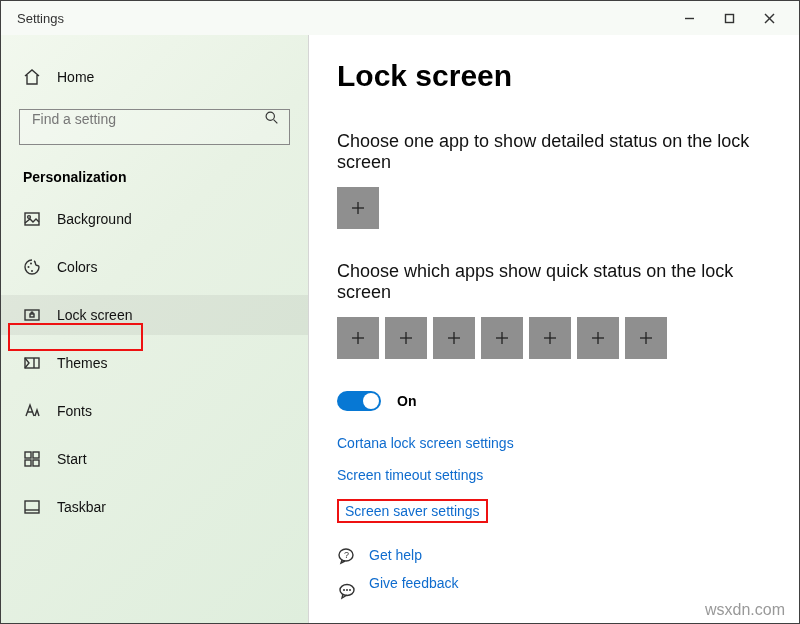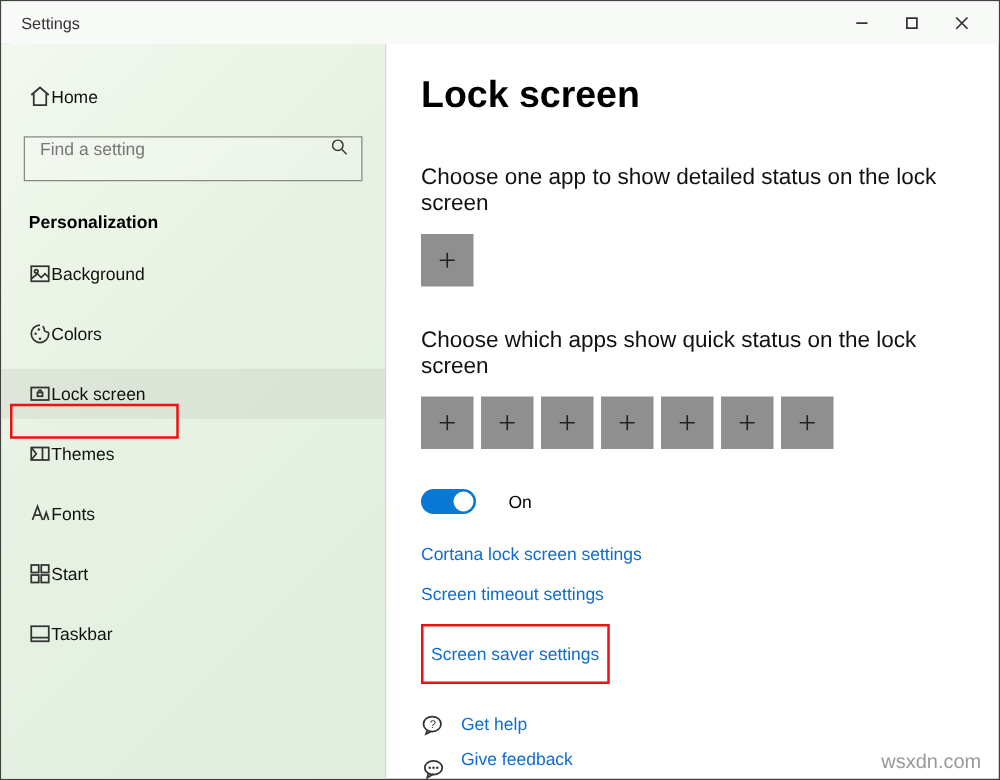--- a/index.html
+++ b/index.html
@@ -6,43 +6,43 @@
   html, body { margin: 0; padding: 0; font-family: "Segoe UI", Arial, sans-serif; font-size: 14px; color: #000; }
   .window { width: 800px; height: 624px; border: 1px solid #404040; background: #fff; position: relative; display: flex; flex-direction: column; overflow: hidden; }
   .bg-stripe { position: absolute; left: 0; top: 0; bottom: 0; width: 8px; background: linear-gradient(#b7d6b0, #c8e0c8); }
   .titlebar { height: 34px; display: flex; align-items: center; padding: 0 10px 0 16px; border-bottom: 0; position: relative; z-index: 2; background: #f7faf6; }
   .titlebar .title { font-size: 13px; color: #333; }
   .titlebar .spacer { flex: 1; }
   .win-ctrl { width: 40px; height: 28px; display: flex; align-items: center; justify-content: center; color: #333; }
   .win-ctrl svg { width: 11px; height: 11px; }
   .body { flex: 1; display: flex; min-height: 0; }
   .sidebar { width: 308px; border-right: 1px solid #d5d5d5; background: linear-gradient(135deg, #f2f8ee 0%, #e8f2e4 40%, #dfeedd 100%); display: flex; flex-direction: column; padding-top: 22px; position: relative; z-index: 1; }
-  .home-row, .nav-item { display: flex; align-items: center; height: 40px; padding: 0 22px; color: #111; }
+  .home-row, .nav-item { display: flex; align-items: center; height: 40px; padding: 0 22px; gap: 16px; color: #111; }
   .nav-item .icon, .home-row .icon { width: 18px; height: 18px; display: flex; align-items: center; justify-content: center; }
   .search { margin: 12px 18px 18px 18px; height: 36px; border: 1px solid #888; display: flex; align-items: flex-start; padding: 0 10px 0 10px; background: rgba(255,255,255,0.2); }
   .search input { flex: 1; border: 0; outline: 0; background: transparent; font-size: 14px; color: #555; }
   .search input::placeholder { color: #777; }
   .cat { padding: 6px 22px 14px 22px; font-weight: 600; font-size: 14px; }
   .nav-list { display: flex; flex-direction: column; gap: 8px; }
   .nav-item.selected { background: rgba(0,0,0,0.05); }
   .redbox1 { position: absolute; left: 7px; top: 288px; width: 135px; height: 28px; border: 2px solid #e11; pointer-events: none; }
 
   .main { flex: 1; padding: 24px 28px 12px 28px; overflow: auto; position: relative; }
   h1 { font-size: 30px; font-weight: 600; margin: 0 0 38px 0; }
   .label { font-size: 18px; color: #111; margin-bottom: 14px; }
   .tile-row { display: flex; gap: 6px; margin-bottom: 32px; }
   .tile { width: 42px; height: 42px; background: #8f8f8f; display: flex; align-items: center; justify-content: center; }
   .tile svg { width: 16px; height: 16px; }
-  .toggle-row { display: flex; align-items: center; gap: 26px; margin-bottom: 24px; }
+  .toggle-row { display: flex; align-items: center; gap: 16px; margin-bottom: 24px; font-weight: bold; }
   .toggle { width: 44px; height: 20px; border-radius: 10px; background: #0778d4; position: relative; }
   .toggle .knob { position: absolute; right: 2px; top: 2px; width: 16px; height: 16px; border-radius: 50%; background: #fff; }
   .link { color: #0f6cce; margin-bottom: 16px; display: inline-block; }
   .link-row { display: flex; align-items: center; gap: 12px; margin-bottom: 10px; }
   .link-row .icon { width: 20px; height: 20px; display: flex; align-items: center; justify-content: center; color: #333; }
-  .redbox2 { border: 2px solid #e11; padding: 14px 6px; display: inline-block; }
+  .redbox2 { border: 2px solid #e11; padding: 2px 6px; display: inline-block; }
   .watermark { position: absolute; right: 14px; bottom: 4px; font-size: 16px; color: #999; }
   
   .ico { stroke: #333; fill: none; stroke-width: 1.4; }
   .ico-fill { fill: #333; }
 </style>
 </head>
 <body>
 
 <div class="window">
   <div class="bg-stripe"></div>

